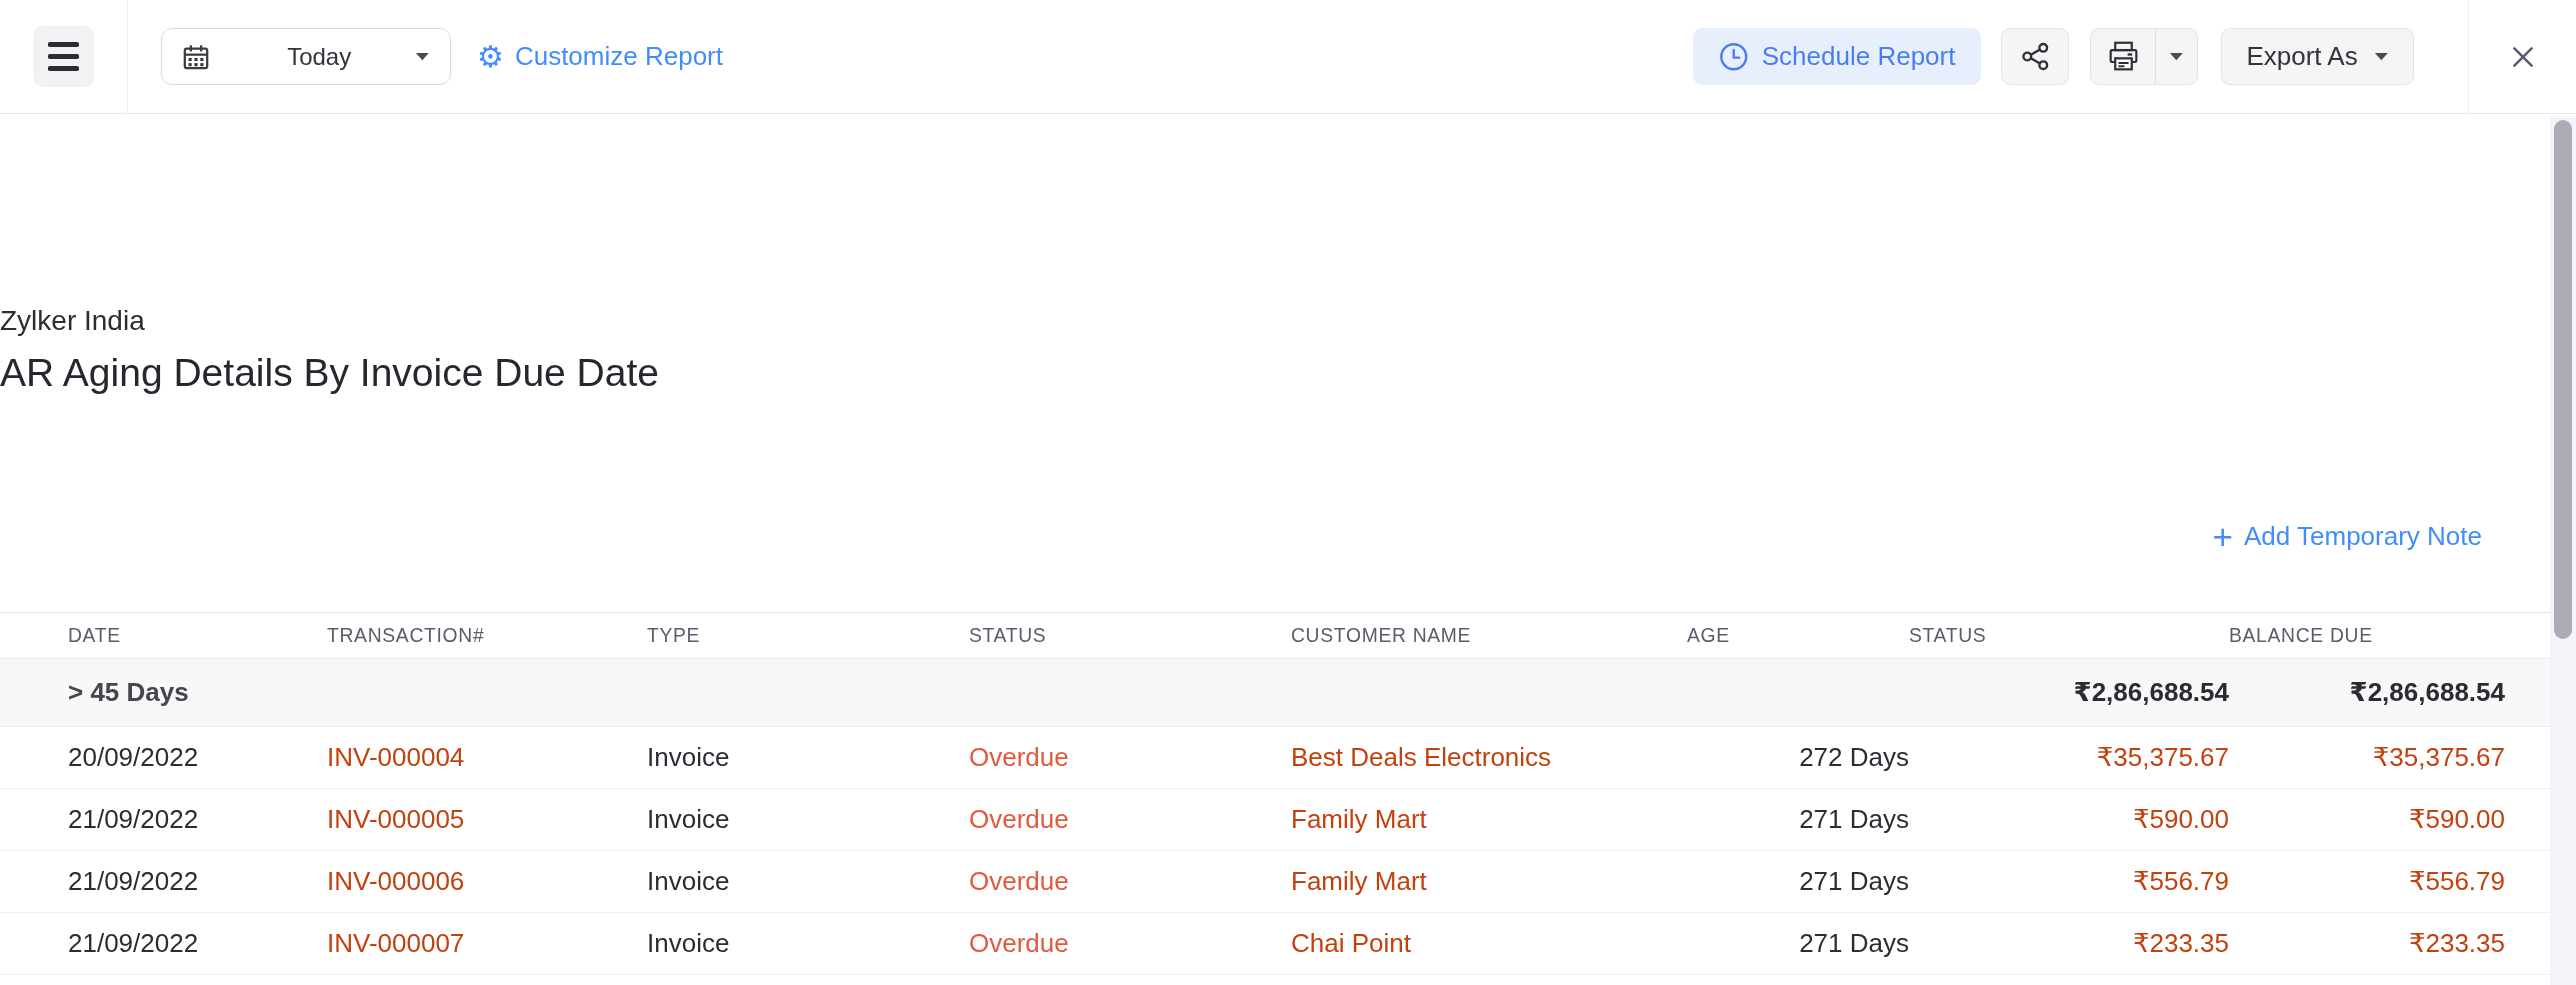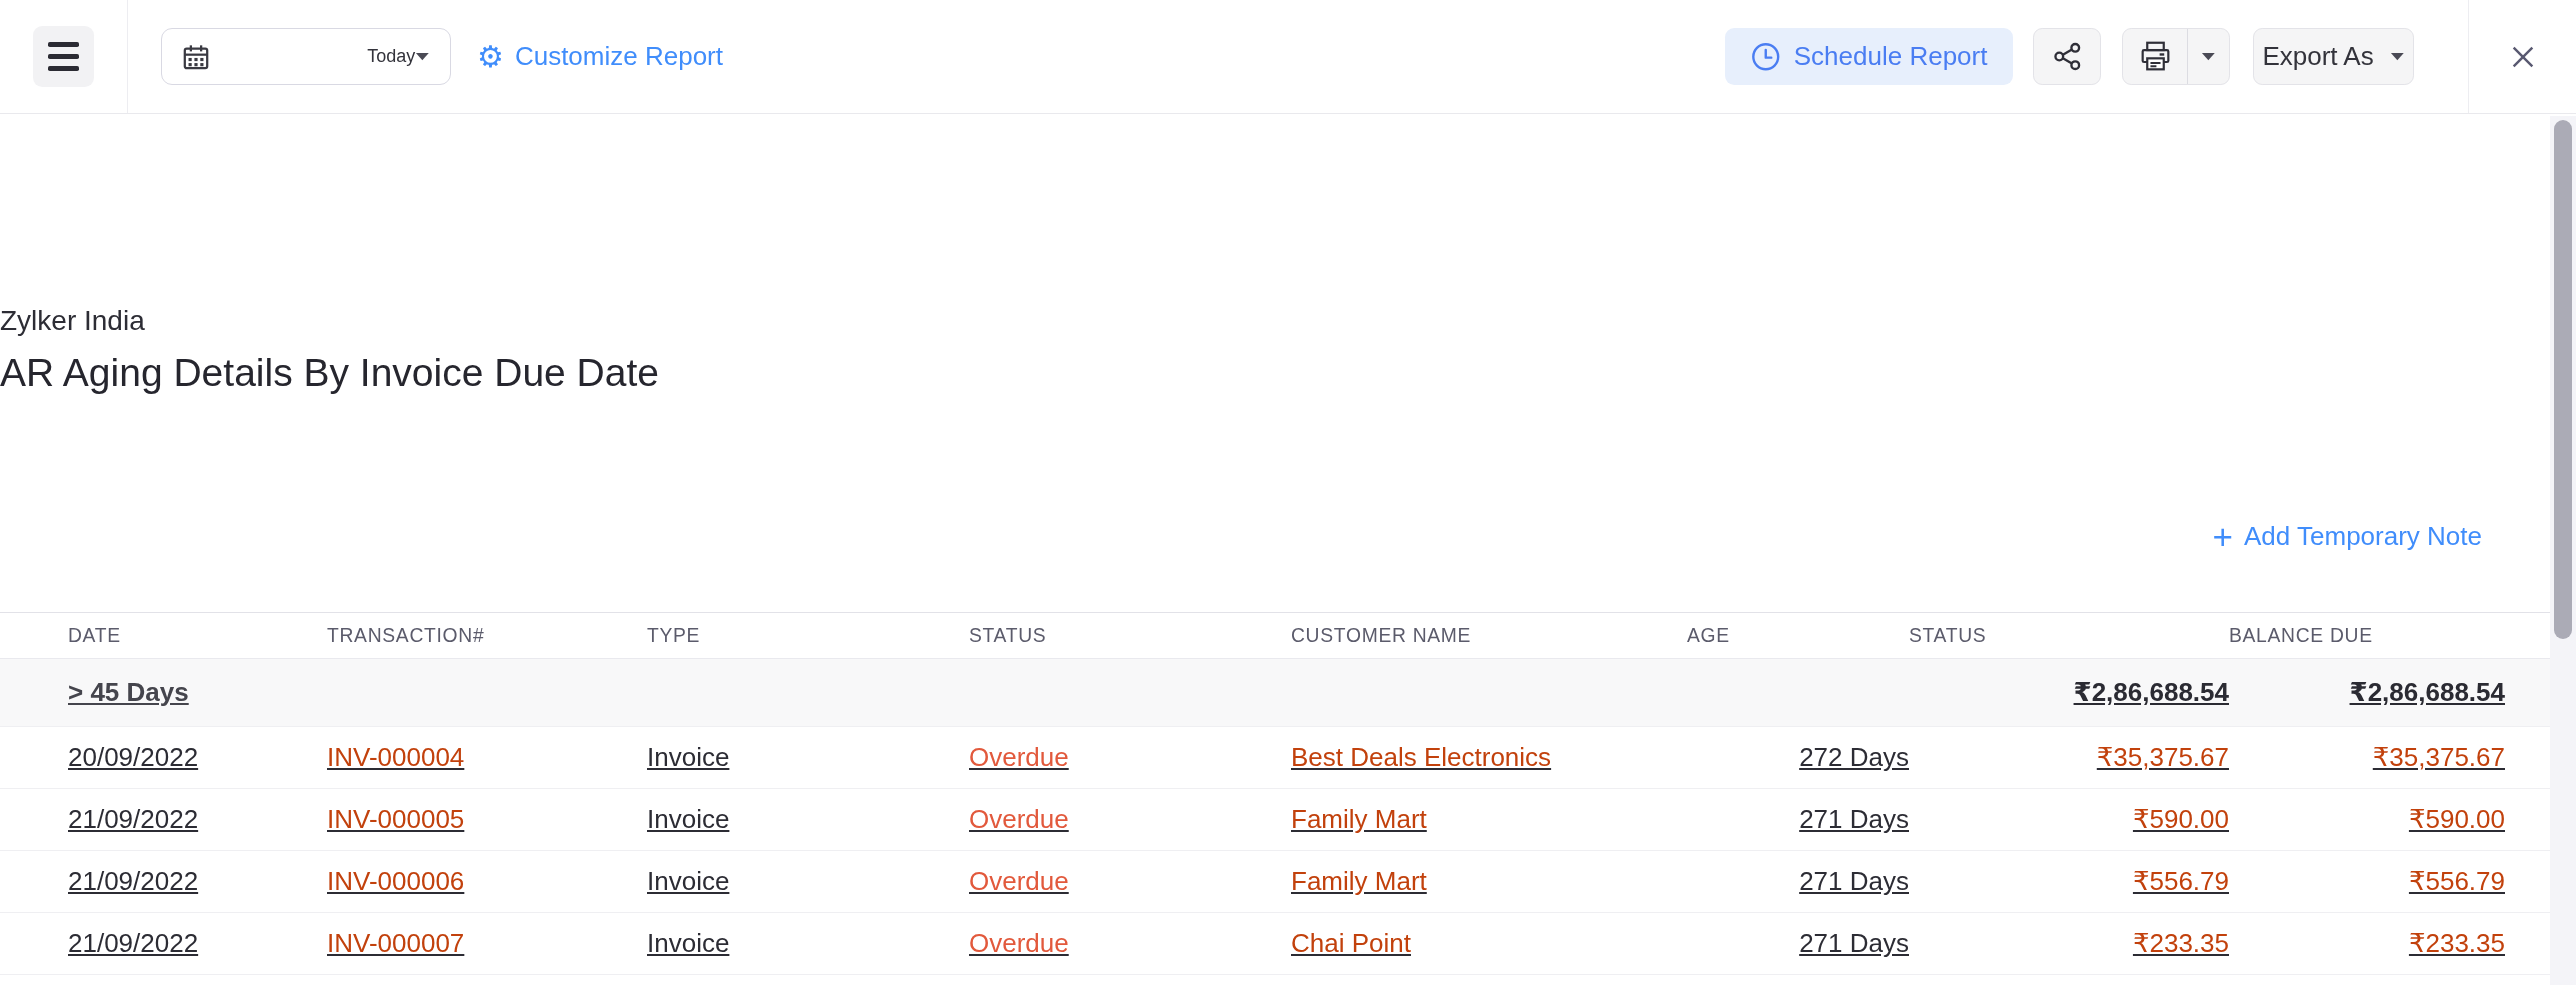--- a/index.html
+++ b/index.html
@@ -26,21 +26,21 @@
     display:flex; flex-direction:column; align-items:center; justify-content:center; gap:7.4px;
   }
   .menu-btn .bar { width:31px; height:4.6px; background:#2b2b33; border-radius:1.8px; }
 
   .period-btn {
     margin-left:33px; height:57px; width:290px;
     display:flex; align-items:center;
     background:#fff; border:1.8px solid #d9d9e3; border-radius:11px;
     padding:0 20px; cursor:pointer;
   }
-  .period-btn .label { font-size:18px; color:#33333b; margin-left:13px; flex:1; text-align:right; }
+  .period-btn .label { font-size:24px; color:#33333b; margin-left:13px; flex:1; text-align:center; }
   .caret { width:14.7px; height:9.2px; flex:0 0 auto; }
   .caret polygon { fill:#4a4a55; }
 
   .customize-link {
     margin-left:26px; display:flex; align-items:center; gap:11px;
     color:#408dfb; font-size:26px; cursor:pointer; text-decoration:none;
   }
   .gear-glyph { font-size:30px; line-height:30px; color:#408dfb; }
 
   .schedule-btn {
@@ -54,21 +54,21 @@
     display:flex; align-items:center; justify-content:center; cursor:pointer;
   }
   .share-btn { width:68px; margin-left:20px; }
   .print-split { width:108px; margin-left:21px; padding:0; overflow:hidden; }
   .print-main { width:63px; height:100%; display:flex; align-items:center; justify-content:center; cursor:pointer; }
   .print-caret {
     width:41px; height:100%; display:flex; align-items:center; justify-content:center;
     border-left:1.8px solid #dcdce2; cursor:pointer;
   }
   .export-btn {
-    margin-left:23px; margin-right:54px; height:57px; padding:0 8px;
+    margin-left:23px; margin-right:54px; height:57px; padding:0 24px;
     display:flex; align-items:center; gap:16.6px;
     background:#f5f5f6; border:1.8px solid #e3e3e8; border-radius:9.2px;
     font-size:26px; color:#33333b; cursor:pointer;
   }
   .tb-right-section {
     width:108px; height:100%; flex:0 0 auto;
     display:flex; align-items:center; justify-content:center;
     border-left:1.8px solid #ededf1;
   }
   .close-btn { background:none; border:none; cursor:pointer; width:41px; height:41px;
@@ -92,21 +92,21 @@
   .report-table {
     position:absolute; top:498px; left:0;
     width:2550px; border-collapse:collapse; table-layout:fixed;
   }
   .report-table thead tr { border-top:1.8px solid #e2e2e8; border-bottom:1.8px solid #e9e9ee; }
   .report-table th {
     height:46px; font-size:19.3px; font-weight:400; color:#5b5b6b;
     letter-spacing:0.7px; text-align:left; vertical-align:middle;
     white-space:nowrap;
   }
-  .report-table td { height:62px; font-size:26px; vertical-align:middle; white-space:nowrap;text-decoration:underline; }
+  .report-table td { height:62px; font-size:26px; vertical-align:middle; white-space:nowrap; }
   .report-table tbody tr { border-bottom:1.8px solid #efeff2; background:#fff; }
   .group-row { background:#f8f8f9 !important; }
   .group-row td { height:68px; font-weight:700; color:#45454d; }
   .group-row td.num { color:#2b2b33; }
   .col-pad-l { padding-left:68px; }
   .col-pad-r { padding-right:46px; }
   .num { text-align:right; }
   .link { color:#c2410c; cursor:pointer; }
   .status-overdue { color:#e2593c; }
 

